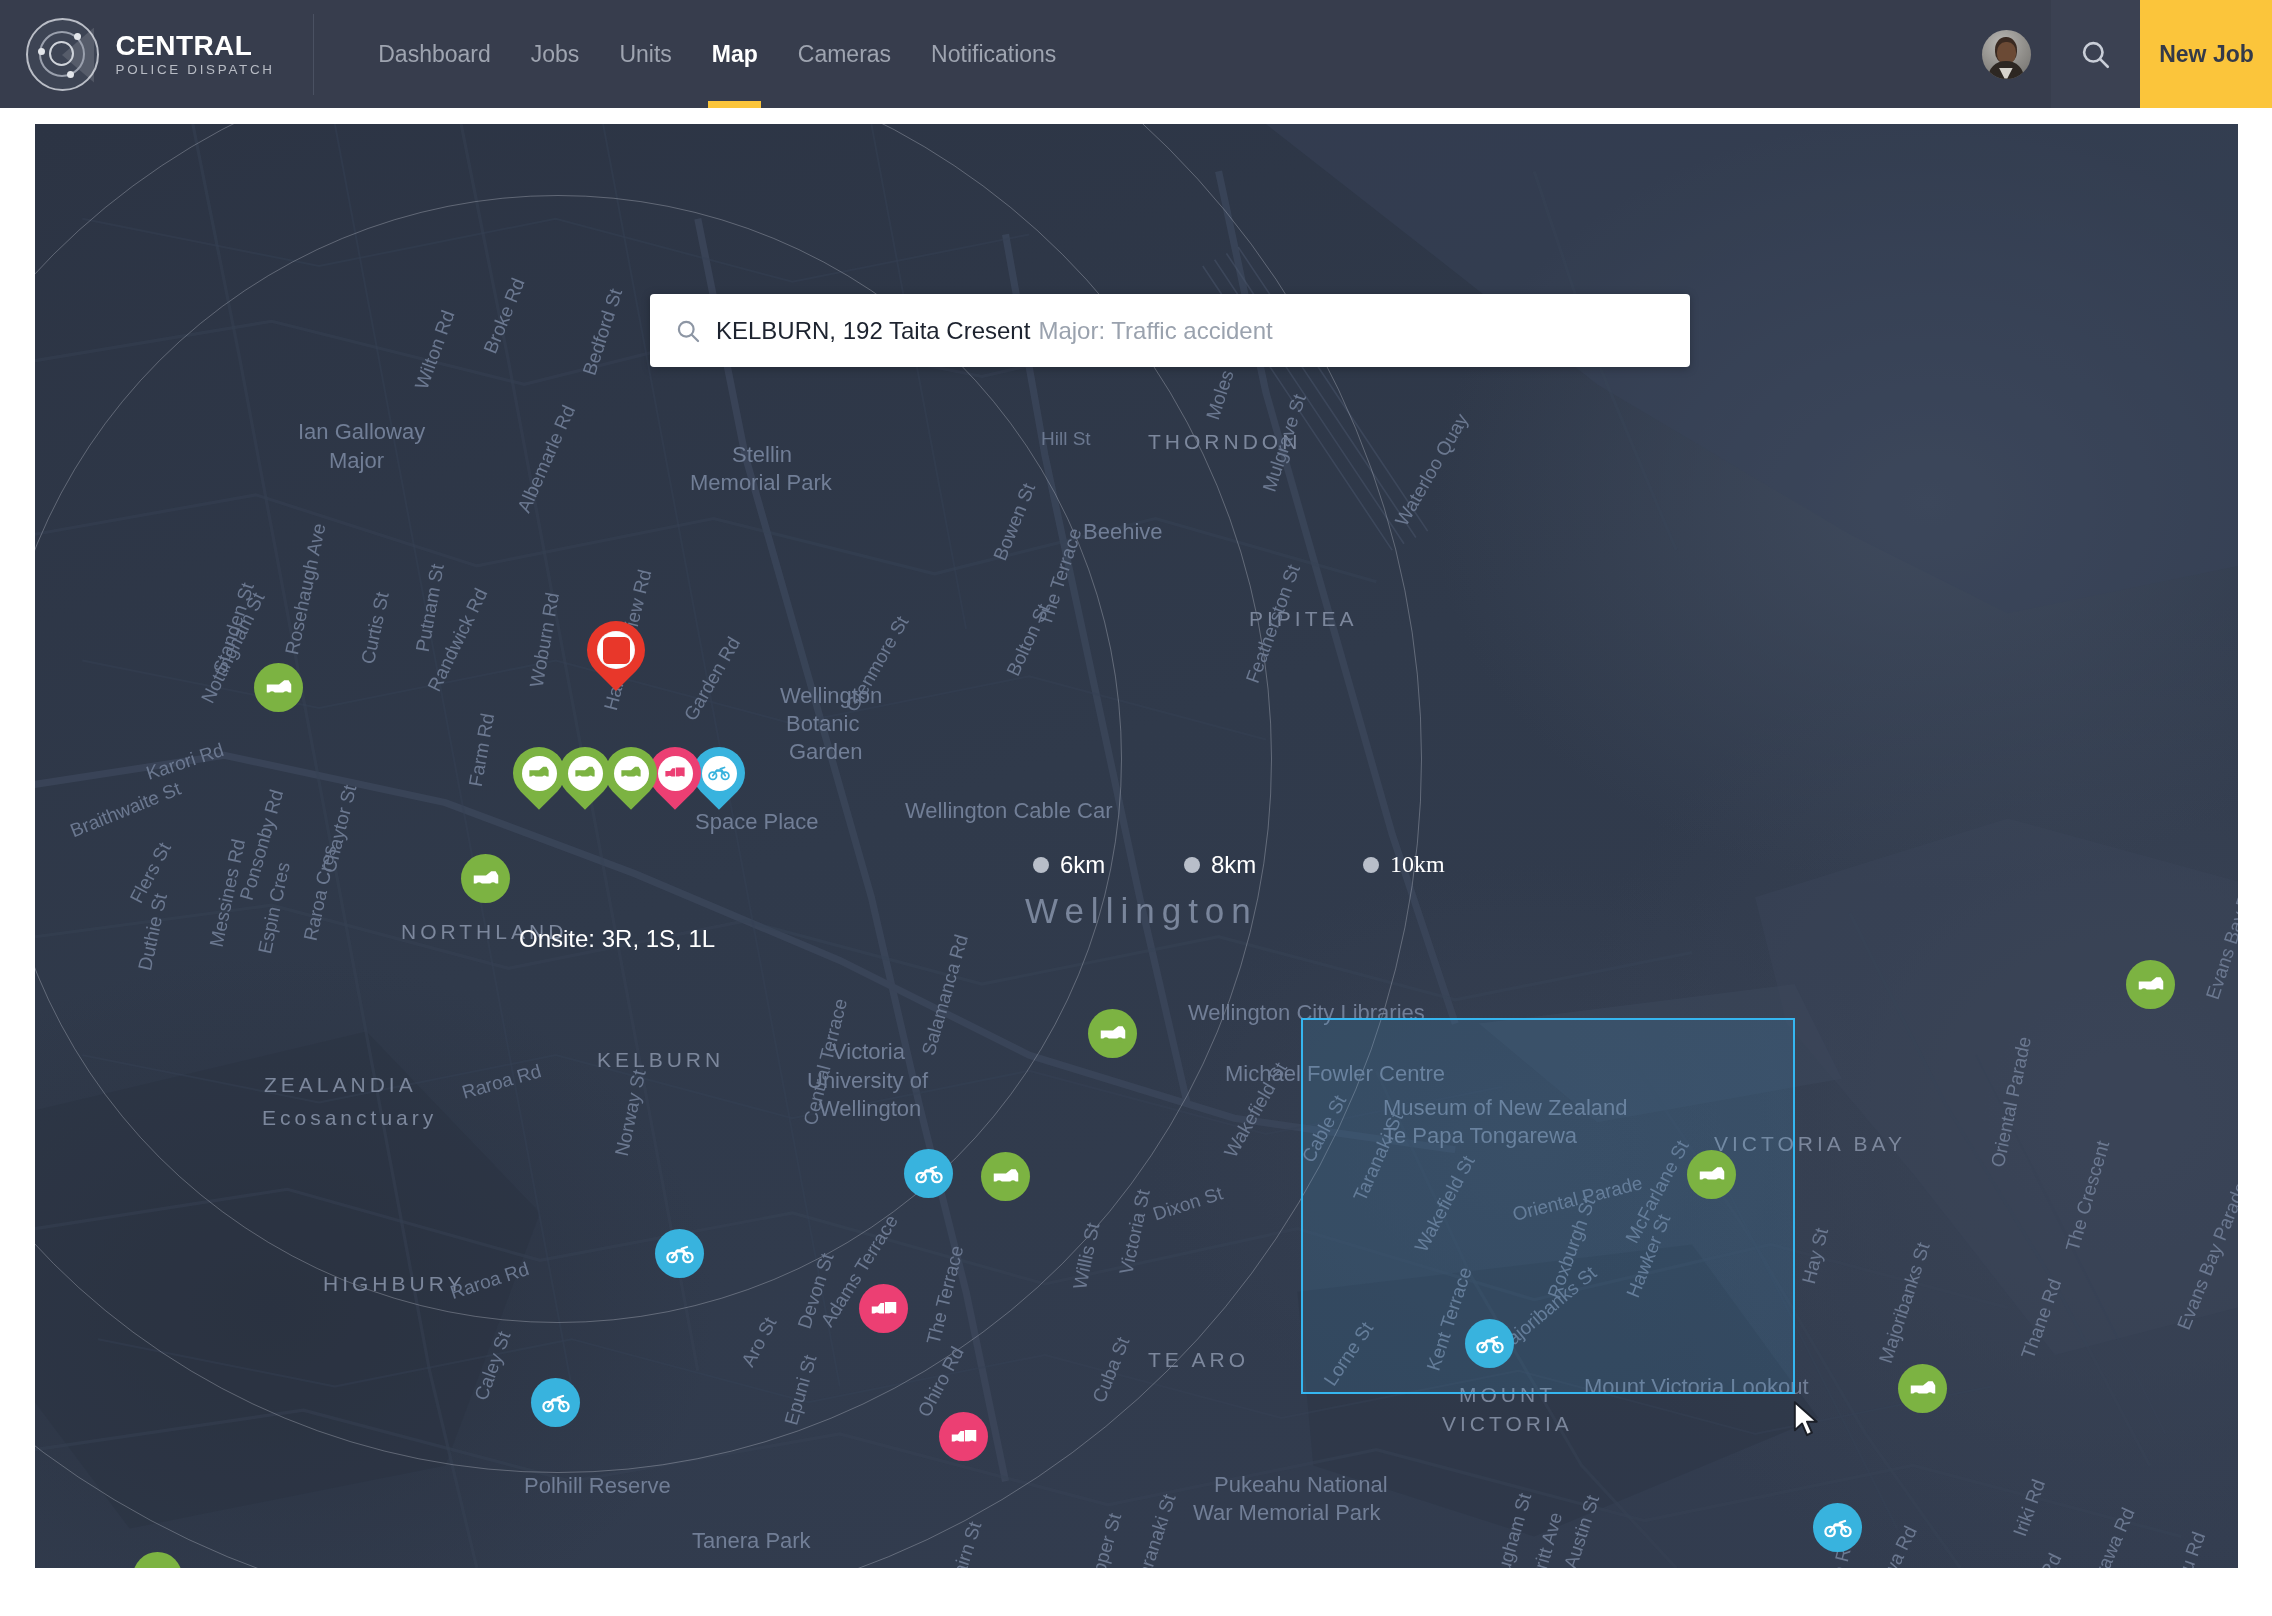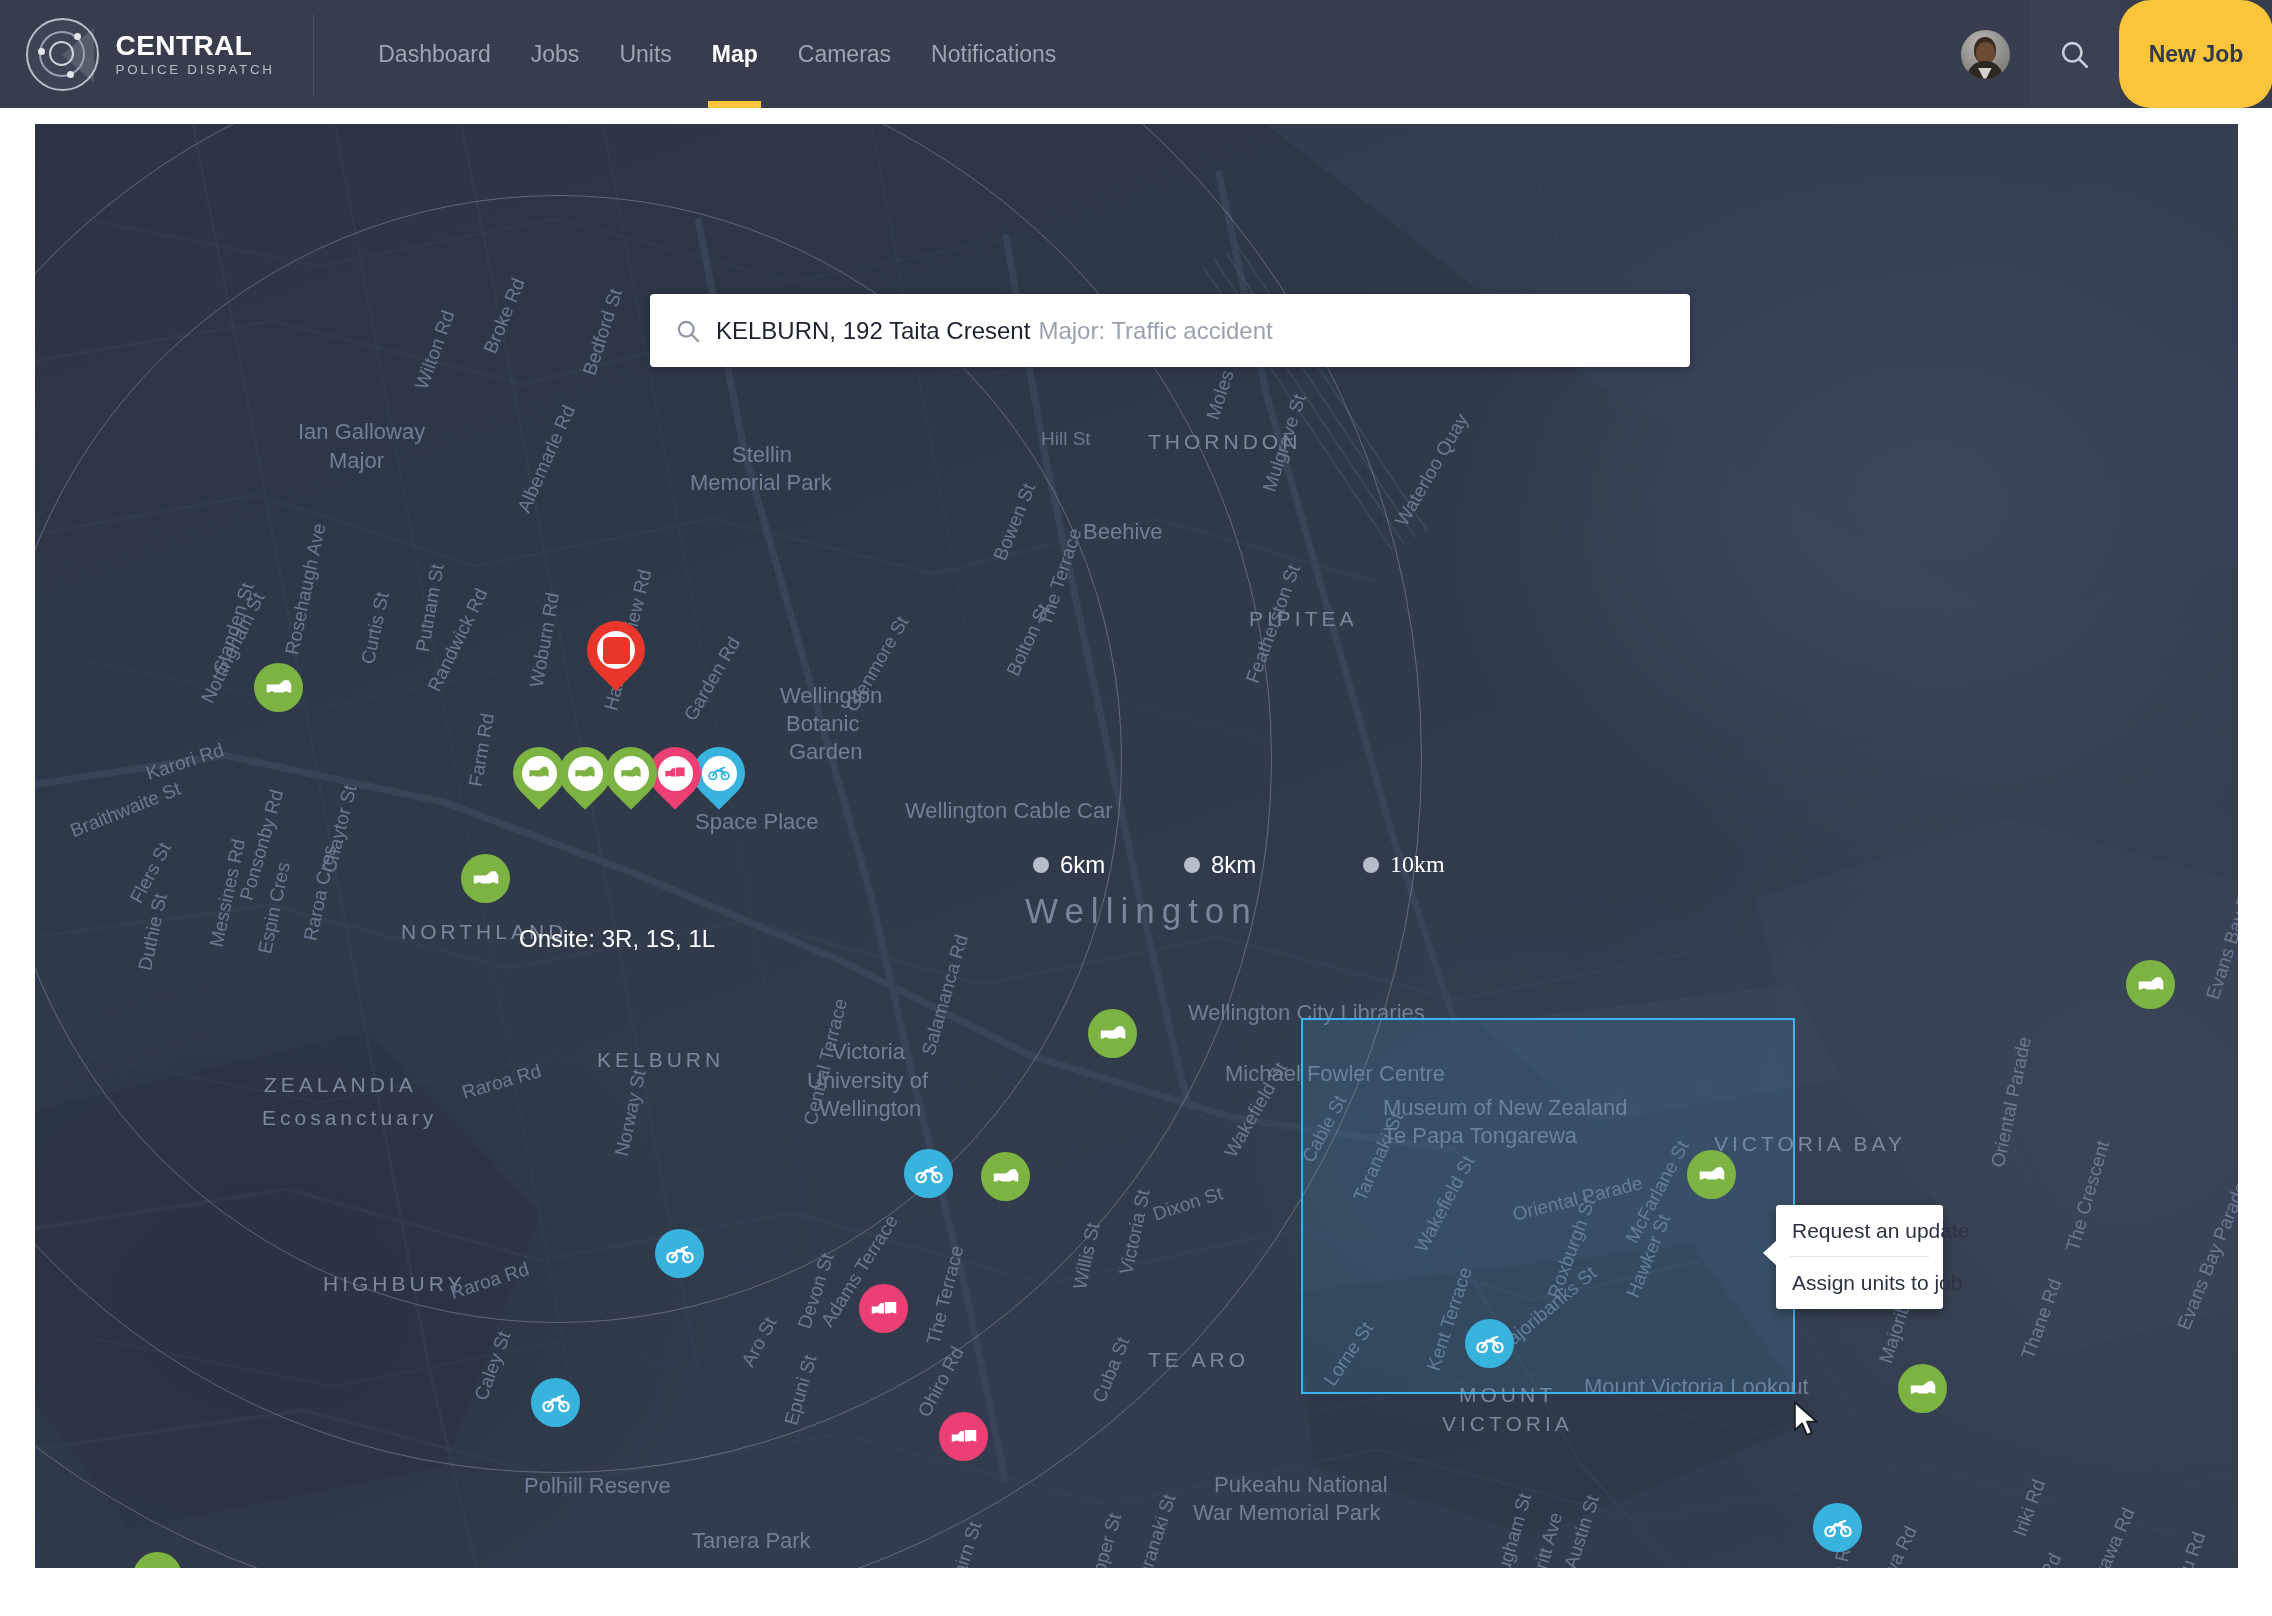--- a/index.html
+++ b/index.html
@@ -42,22 +42,22 @@
     background:#3a2a21; }
   #avatar .face { position:absolute; left:15px; top:12px; width:19px; height:22px; border-radius:45%;
     background:#6b4a35; }
   #avatar .body { position:absolute; left:6.3px; bottom:0; width:36px; height:17.4px; border-radius:17.4px 17.4px 0 0;
     background:#2d2722; }
   #avatar .collar{ position:absolute; left:17.4px; bottom:0; width:14px; height:11px; background:#d6d3cc;
     clip-path:polygon(0 0,100% 0,60% 100%,40% 100%); }
 
   #search-btn { width:89px; background:#3b4152; display:flex; align-items:center; justify-content:center;
     cursor:pointer; }
-  #new-job-btn { width:154px; background:#fbc53b; display:flex; align-items:center; justify-content:center;
-    color:#343a49; font-size:23px; font-weight:bold; cursor:pointer;border-radius:32px; }
+  #new-job-btn { width:133px; background:#fbc53b; display:flex; align-items:center; justify-content:center;
+    color:#343a49; font-size:23px; font-weight:bold; cursor:pointer; }
 
   
   #map { position:absolute; left:35px; top:124px; width:2203px; height:1444px;
     background:#2e3647; overflow:hidden; }
   #map-base { position:absolute; inset:0;
     background:
       radial-gradient(ellipse 710px 552px at 1894px 379px, #3f4a5d 0%, rgba(63,74,93,0) 70%),
       radial-gradient(ellipse 789px 710px at 2091px 986px, #3a4456 0%, rgba(58,68,86,0) 72%),
       radial-gradient(ellipse 552px 410px at 1499px 1026px, #364052 0%, rgba(54,64,82,0) 70%),
       radial-gradient(ellipse 615px 489px at 237px 1184px, #2b3342 0%, rgba(43,51,66,0) 72%),
@@ -557,26 +557,20 @@
             <path d="M7 16 L13 8 L20 8 L25 16" fill="none" stroke="#38b3de" stroke-width="2.6" stroke-linecap="round"></path>
             <path d="M18 6 L24 4" stroke="#38b3de" stroke-width="2.6" stroke-linecap="round"></path>
             <path d="M11 9 L19 9 L22 13" fill="none" stroke="#38b3de" stroke-width="2.4"></path>
           </svg>
         </div>
       </div>
     </div>
 
   <div id="onsite-label">Onsite: 3R, 1S, 1L</div>
 
-  <div id="ctx-menu">
-    <div class="arrow"></div>
-    <div class="ctx-item">Request an update</div>
-    <div class="ctx-sep"></div>
-    <div class="ctx-item">Assign units to job</div>
-  </div>
 
   <svg id="cursor" viewBox="0 0 24 32">
     <path d="M2 1 L2 24 L8 18.5 L12 28 L16 26 L12 17 L20 17 Z" fill="#fff" stroke="#1b1f28" stroke-width="1.6" stroke-linejoin="round"></path>
   </svg>
 
   <div id="map-search">
     <svg class="s-icon" width="28" height="28" viewBox="0 0 24 24" fill="none" stroke="#8d96a4" stroke-width="1.9">
       <circle cx="10.5" cy="10.5" r="6.3"></circle>
         <line x1="15.2" y1="15.2" x2="20.6" y2="20.6" stroke-linecap="round"></line>
     </svg>

